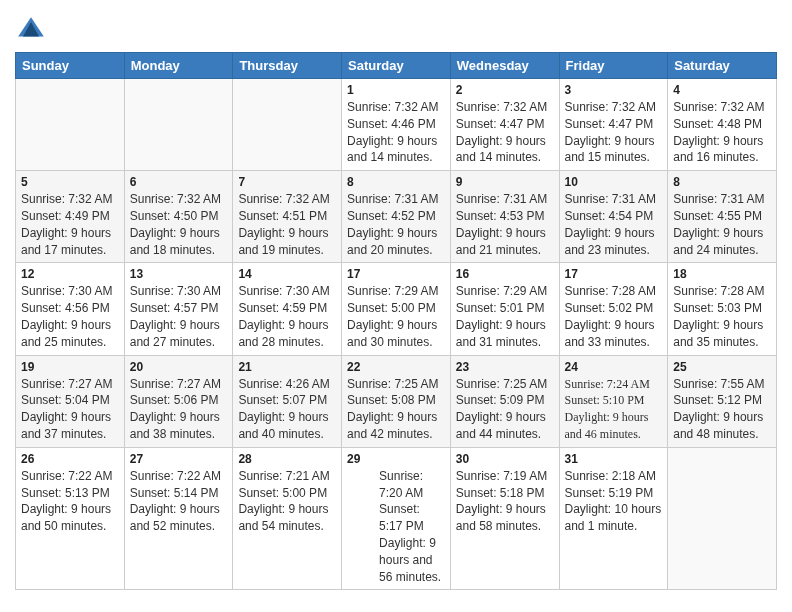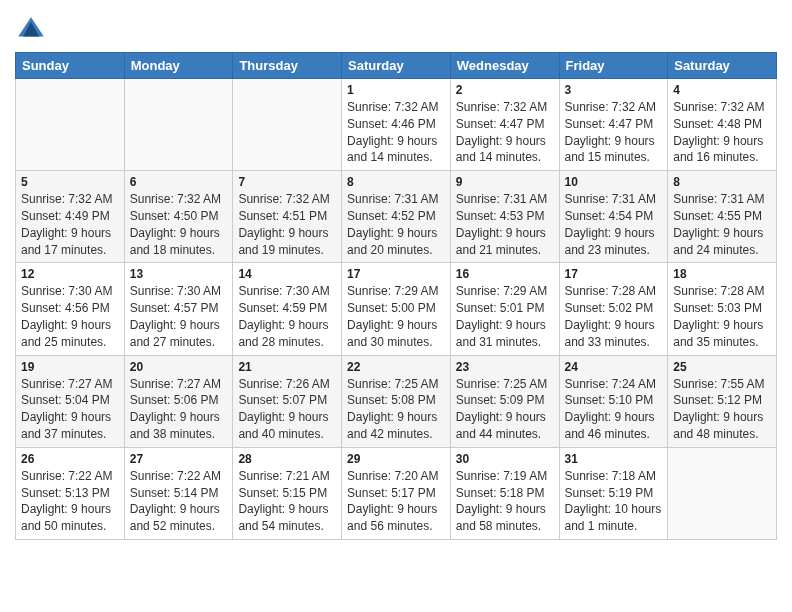--- a/index.html
+++ b/index.html
@@ -263,39 +263,39 @@
 Daylight: 9 hours and 37 minutes.</div>
           </td>
           <td>
             <div class="day-number">20</div>
             <div class="day-info" style="white-space: pre-line;">Sunrise: 7:27 AM
 Sunset: 5:06 PM
 Daylight: 9 hours and 38 minutes.</div>
           </td>
           <td>
             <div class="day-number">21</div>
-            <div class="day-info" style="white-space: pre-line;">Sunrise: 7:26 AM
+            <div class="day-info" style="white-space: pre-line;">Sunrise: 4:26 AM
 Sunset: 5:07 PM
 Daylight: 9 hours and 40 minutes.</div>
           </td>
           <td>
             <div class="day-number">22</div>
             <div class="day-info" style="white-space: pre-line;">Sunrise: 7:25 AM
 Sunset: 5:08 PM
 Daylight: 9 hours and 42 minutes.</div>
           </td>
           <td>
             <div class="day-number">23</div>
             <div class="day-info" style="white-space: pre-line;">Sunrise: 7:25 AM
 Sunset: 5:09 PM
 Daylight: 9 hours and 44 minutes.</div>
           </td>
           <td>
             <div class="day-number">24</div>
-            <div class="day-info" style="white-space: pre-line;">Sunrise: 7:24 AM
+            <div class="day-info" style="white-space: pre-line; font-family: Liberation Serif, serif;">Sunrise: 7:24 AM
 Sunset: 5:10 PM
 Daylight: 9 hours and 46 minutes.</div>
           </td>
           <td>
             <div class="day-number">25</div>
             <div class="day-info" style="white-space: pre-line;">Sunrise: 7:55 AM
 Sunset: 5:12 PM
 Daylight: 9 hours and 48 minutes.</div>
           </td>
         </tr>
@@ -308,38 +308,38 @@
           </td>
           <td>
             <div class="day-number">27</div>
             <div class="day-info" style="white-space: pre-line;">Sunrise: 7:22 AM
 Sunset: 5:14 PM
 Daylight: 9 hours and 52 minutes.</div>
           </td>
           <td>
             <div class="day-number">28</div>
             <div class="day-info" style="white-space: pre-line;">Sunrise: 7:21 AM
-Sunset: 5:15 PM
+Sunset: 5:00 PM
 Daylight: 9 hours and 54 minutes.</div>
           </td>
           <td>
             <div class="day-number">29</div>
-            <div class="day-info" style="white-space: pre-line;">Sunrise: 7:20 AM
+            <div class="day-info" style="white-space: pre-line; margin-left: 32px;">Sunrise: 7:20 AM
 Sunset: 5:17 PM
 Daylight: 9 hours and 56 minutes.</div>
           </td>
           <td>
             <div class="day-number">30</div>
             <div class="day-info" style="white-space: pre-line;">Sunrise: 7:19 AM
 Sunset: 5:18 PM
 Daylight: 9 hours and 58 minutes.</div>
           </td>
           <td>
             <div class="day-number">31</div>
-            <div class="day-info" style="white-space: pre-line;">Sunrise: 7:18 AM
+            <div class="day-info" style="white-space: pre-line;">Sunrise: 2:18 AM
 Sunset: 5:19 PM
 Daylight: 10 hours and 1 minute.</div>
           </td>
           <td class="empty-cell"></td>
         </tr>
       </tbody>
   </table>
 </div>
 
 </body></html>

